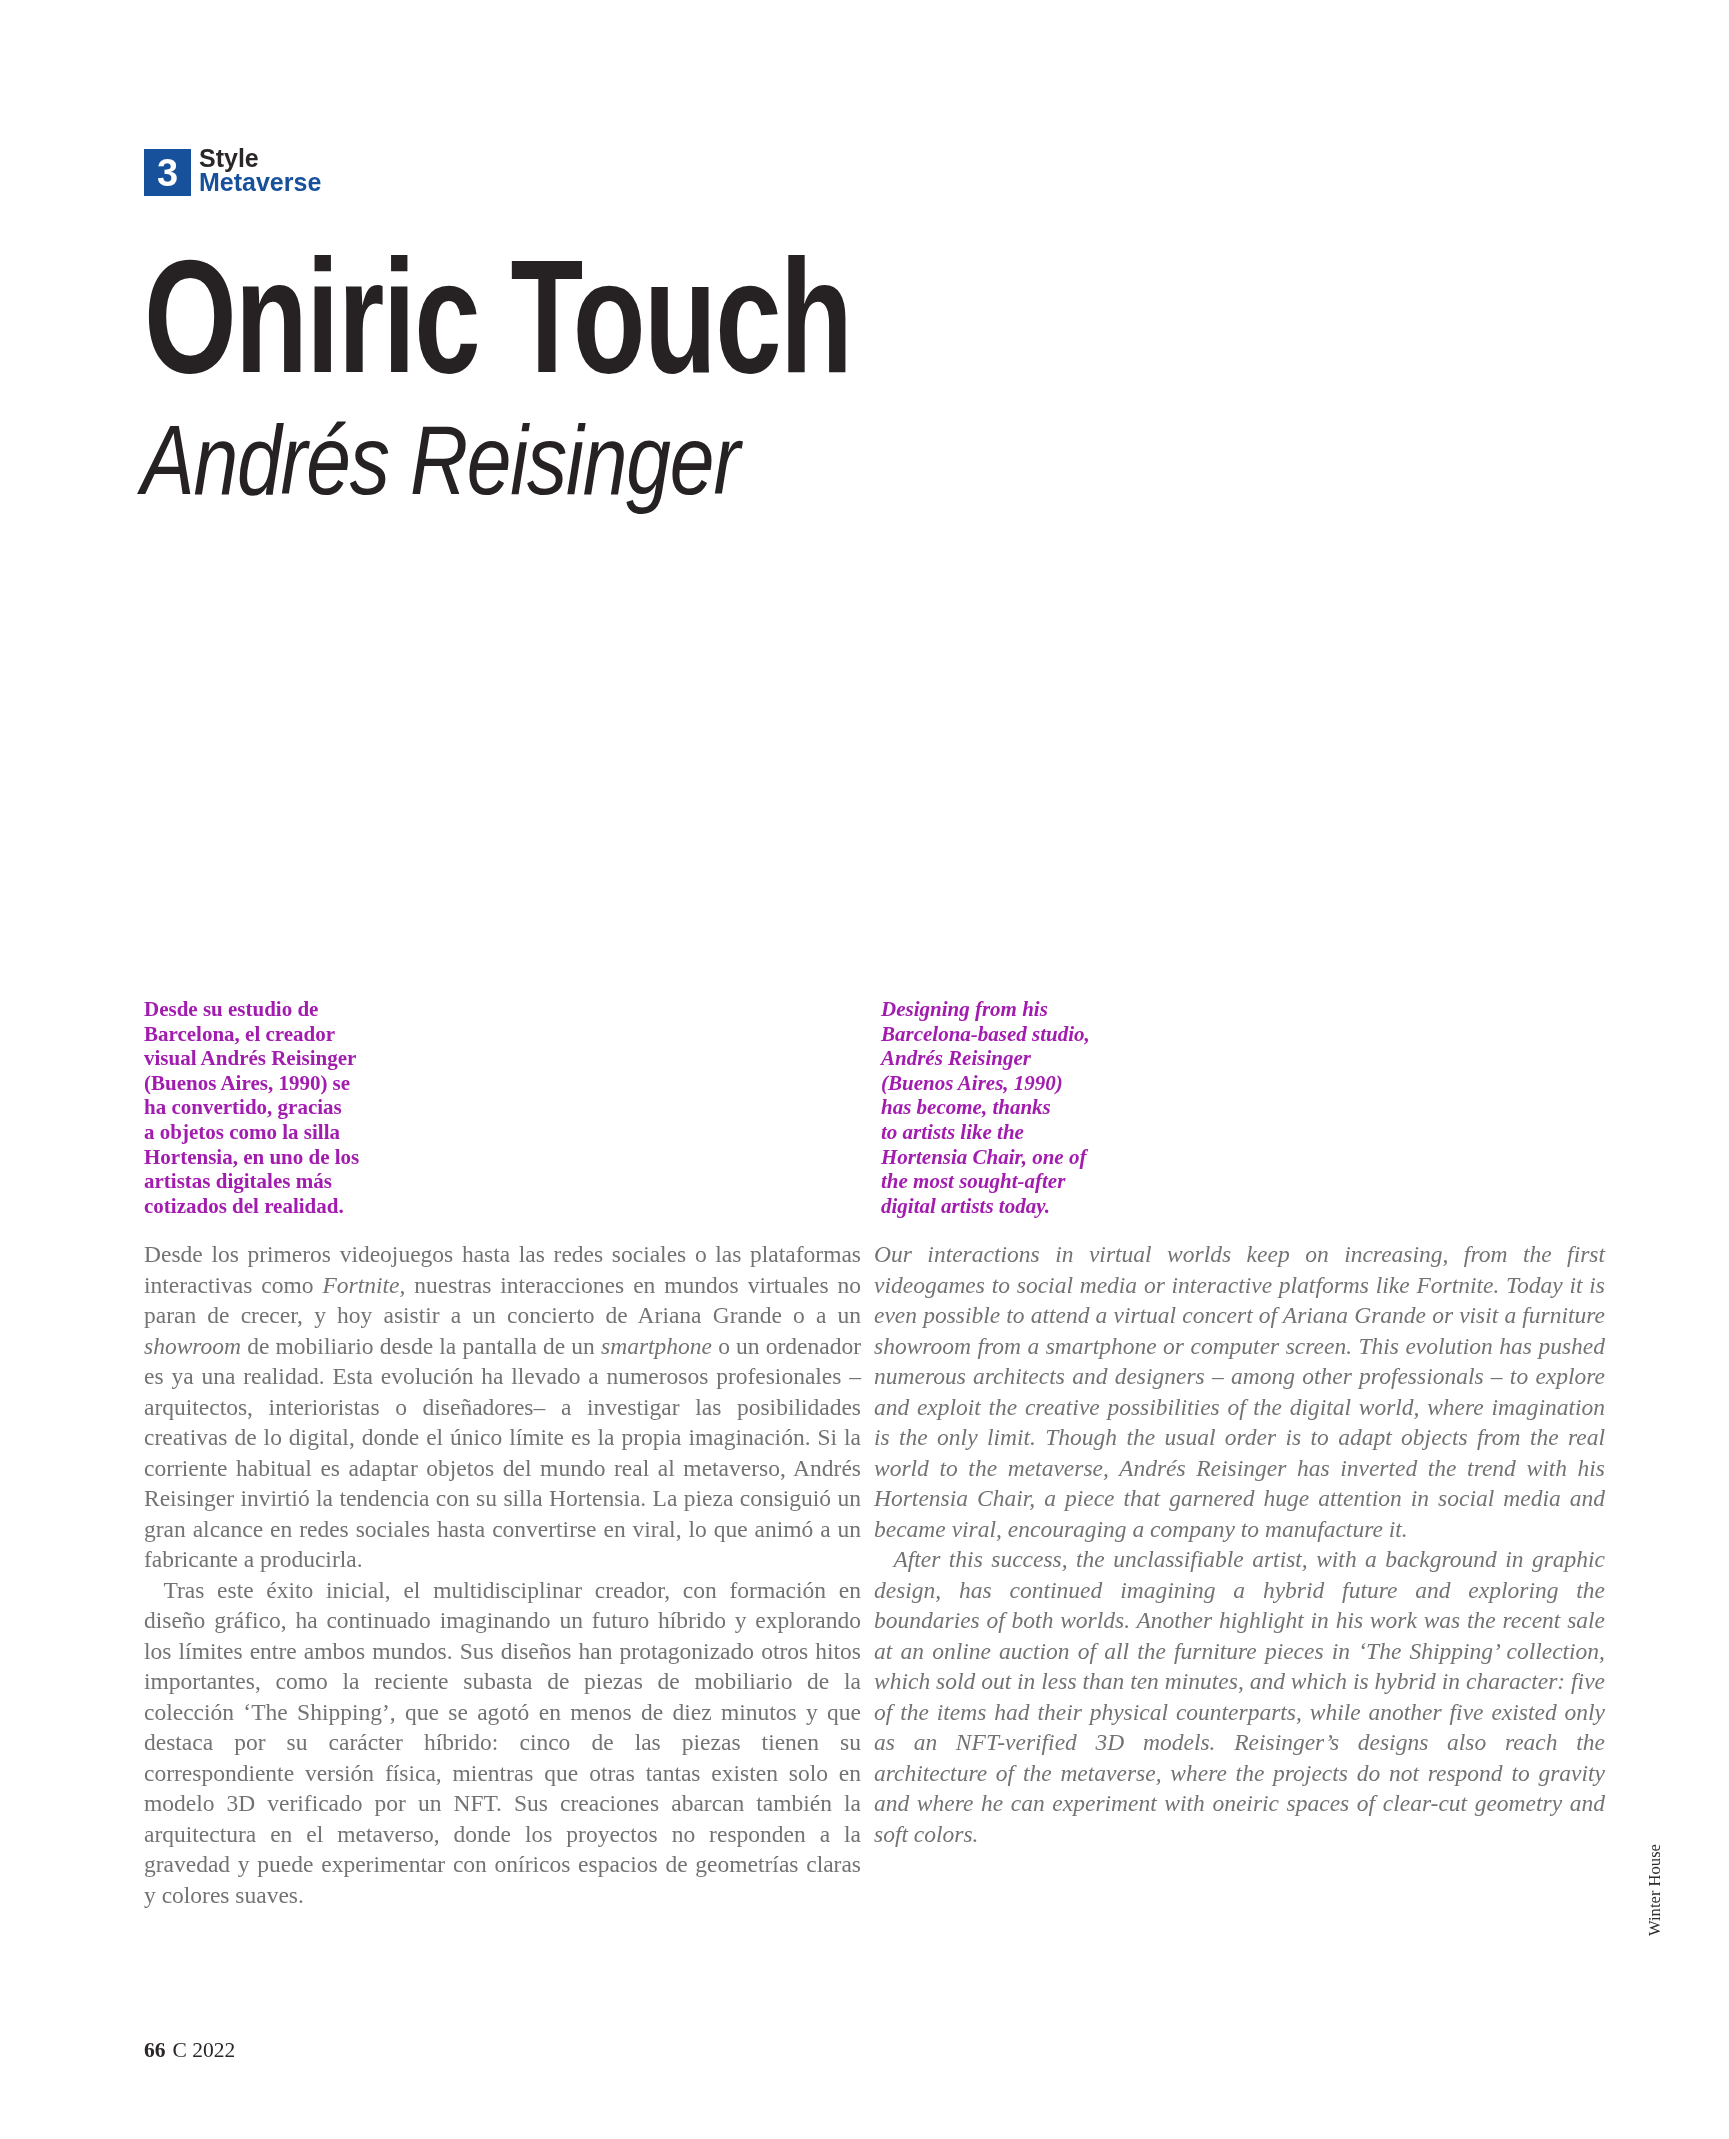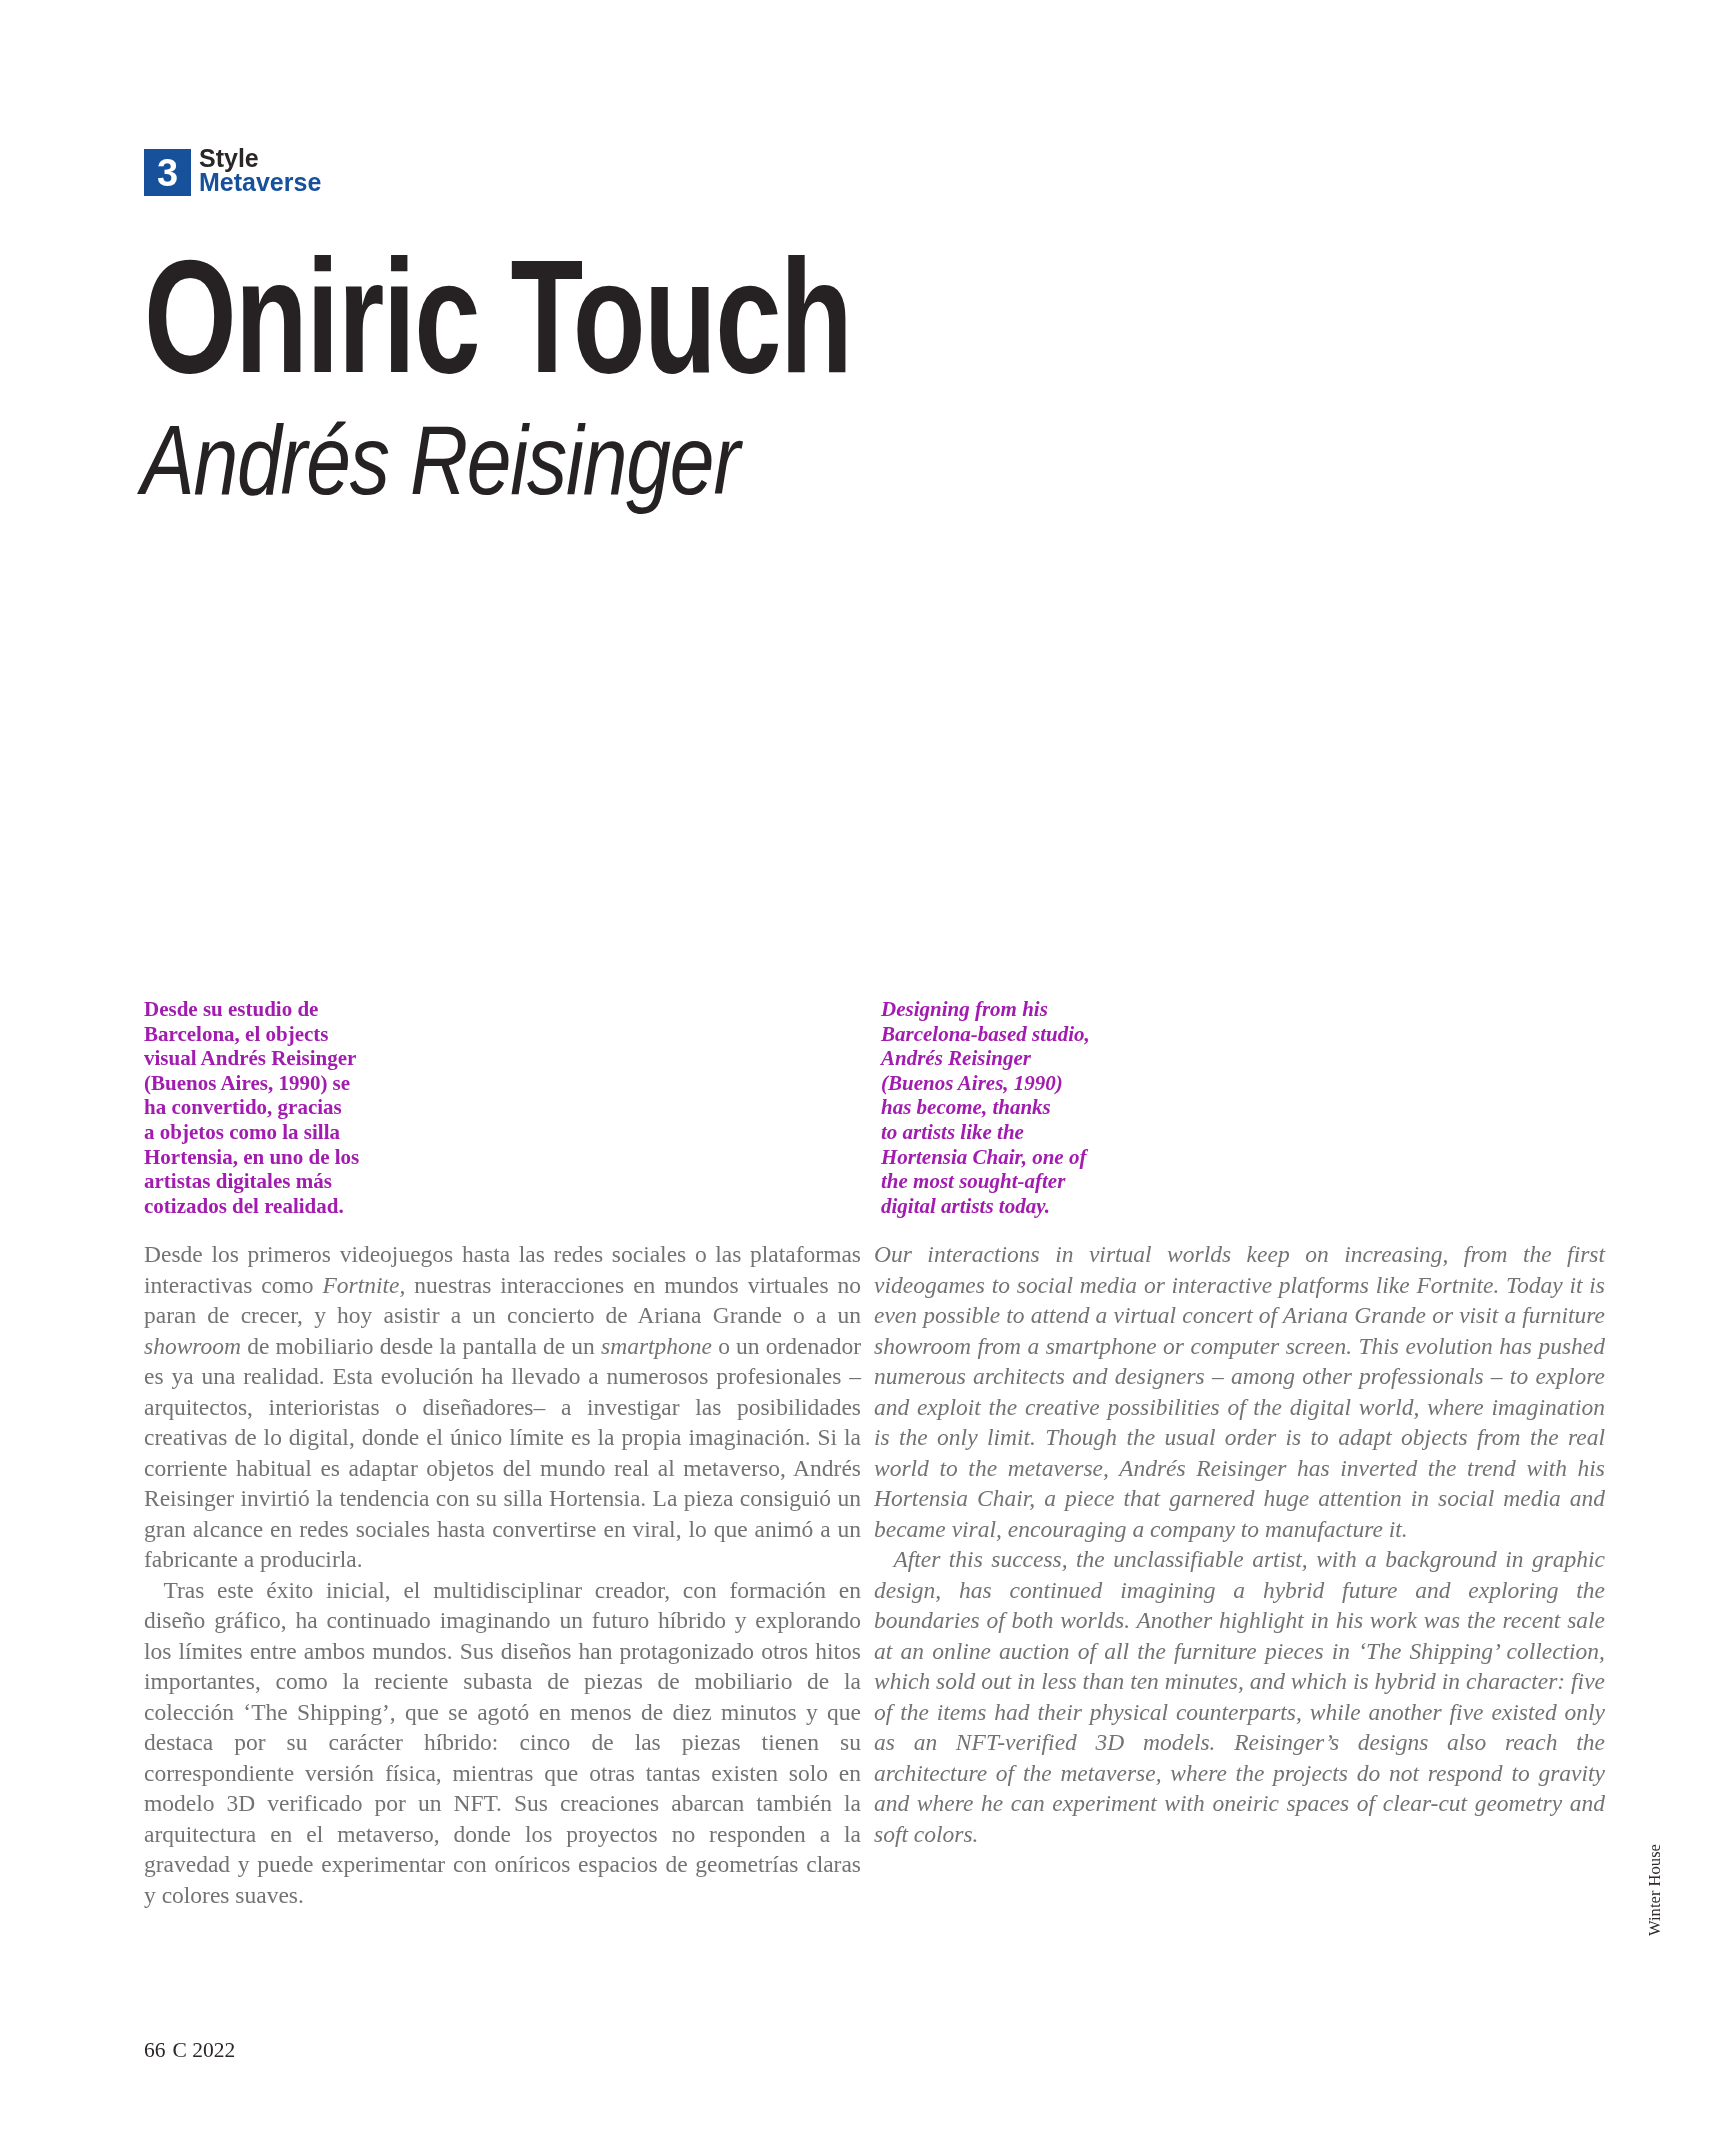--- a/index.html
+++ b/index.html
@@ -67,21 +67,21 @@
   .bodycol p.indent{text-indent:19.4px;}
   .body-es{left:144px;width:717px;}
   .body-en{left:874px;width:731px;font-style:italic;}
 
   
   .folio{
     position:absolute;left:144px;top:2038px;
     font-family:"Liberation Serif", serif;
     font-size:21.5px;line-height:25px;color:#2b2627;
   }
-  .folio-num{font-weight:normal;margin-top:48px;}
+  .folio-num{font-weight:bold;margin-top:48px;}
   .folio-mag{font-weight:normal;margin-left:7px;}
 
   
   .credit{
     position:absolute;left:1646px;top:1936px;
     font-family:"Liberation Serif", serif;
     font-size:16.6px;line-height:18px;color:#302b2c;
     white-space:nowrap;
     transform:rotate(-90deg);transform-origin:top left;
   }
@@ -97,21 +97,21 @@
   <div class="kicker-labels">
     <div class="kicker-style">Style</div>
     <div class="kicker-meta">Metaverse</div>
   </div>
 
   <h1 class="title">Oniric Touch</h1>
   <h2 class="subtitle">Andrés Reisinger</h2>
 
   <div class="intro intro-es">
     <div>Desde su estudio de</div>
-    <div>Barcelona, el objects</div>
+    <div>Barcelona, el creador</div>
     <div>visual Andrés Reisinger</div>
     <div>(Buenos Aires, 1990) se</div>
     <div>ha convertido, gracias</div>
     <div>a objetos como la silla</div>
     <div>Hortensia, en uno de los</div>
     <div>artistas digitales más</div>
     <div>cotizados del realidad.</div>
   </div>
 
   <div class="intro intro-en" lang="en">

